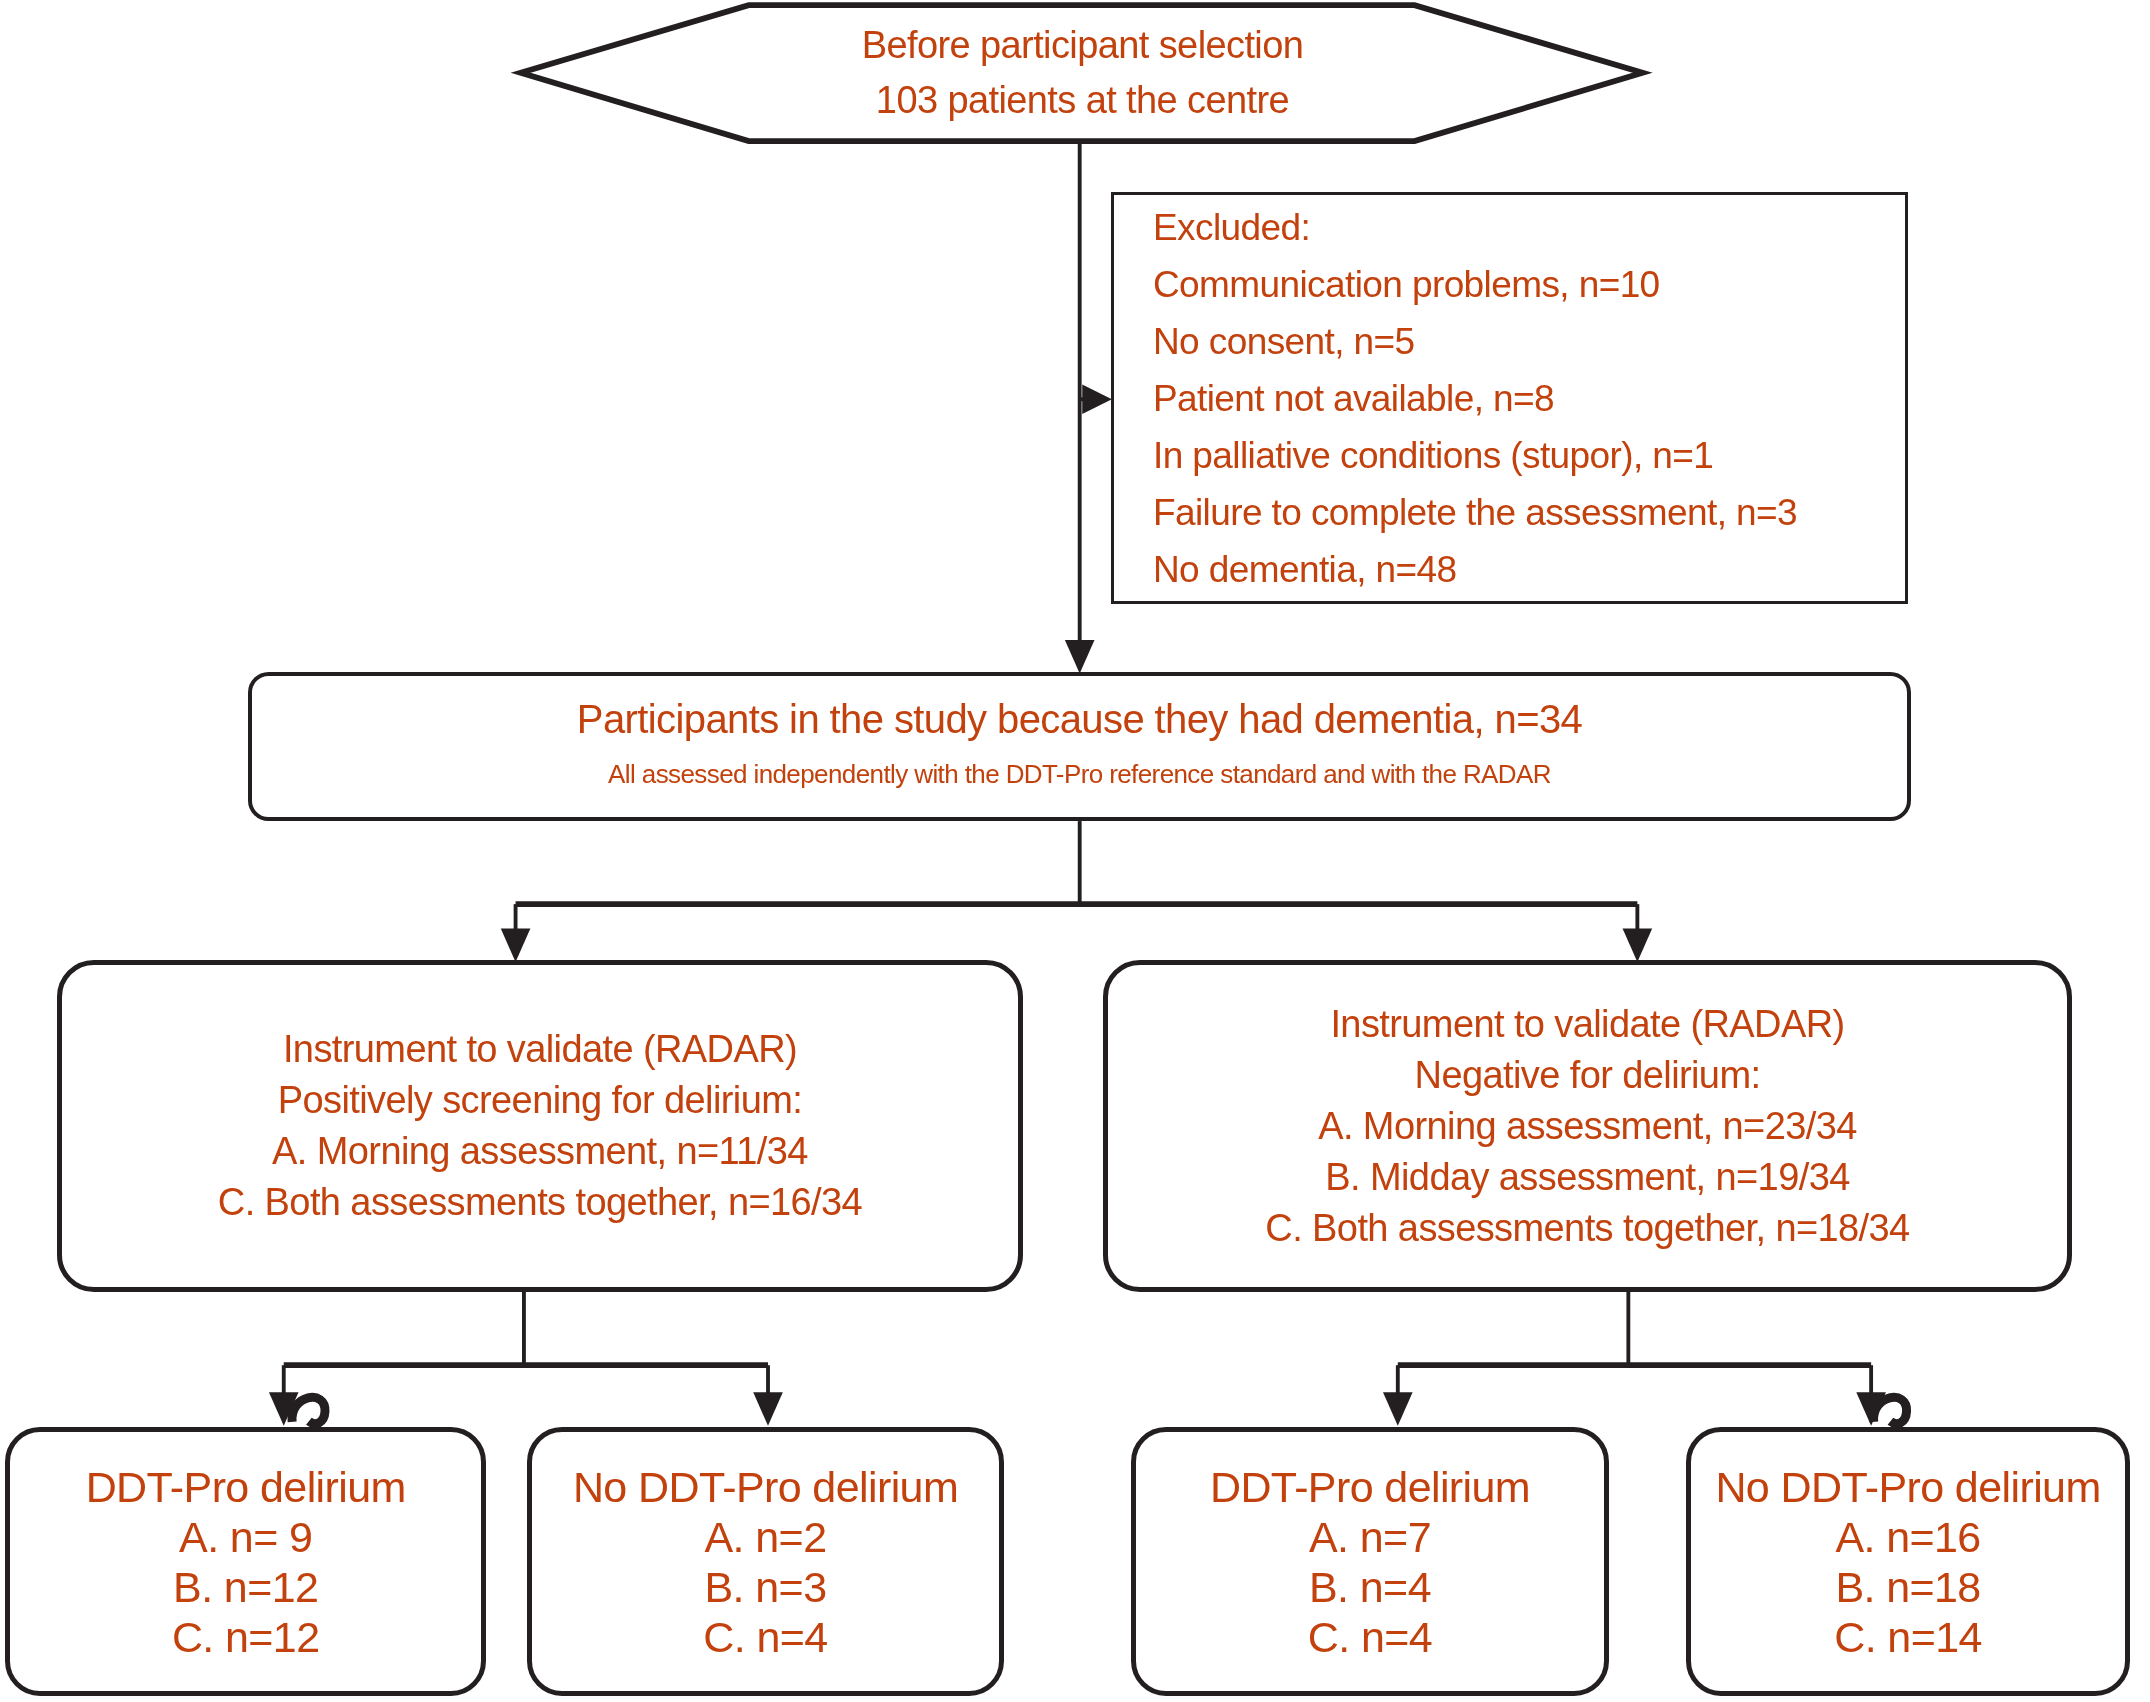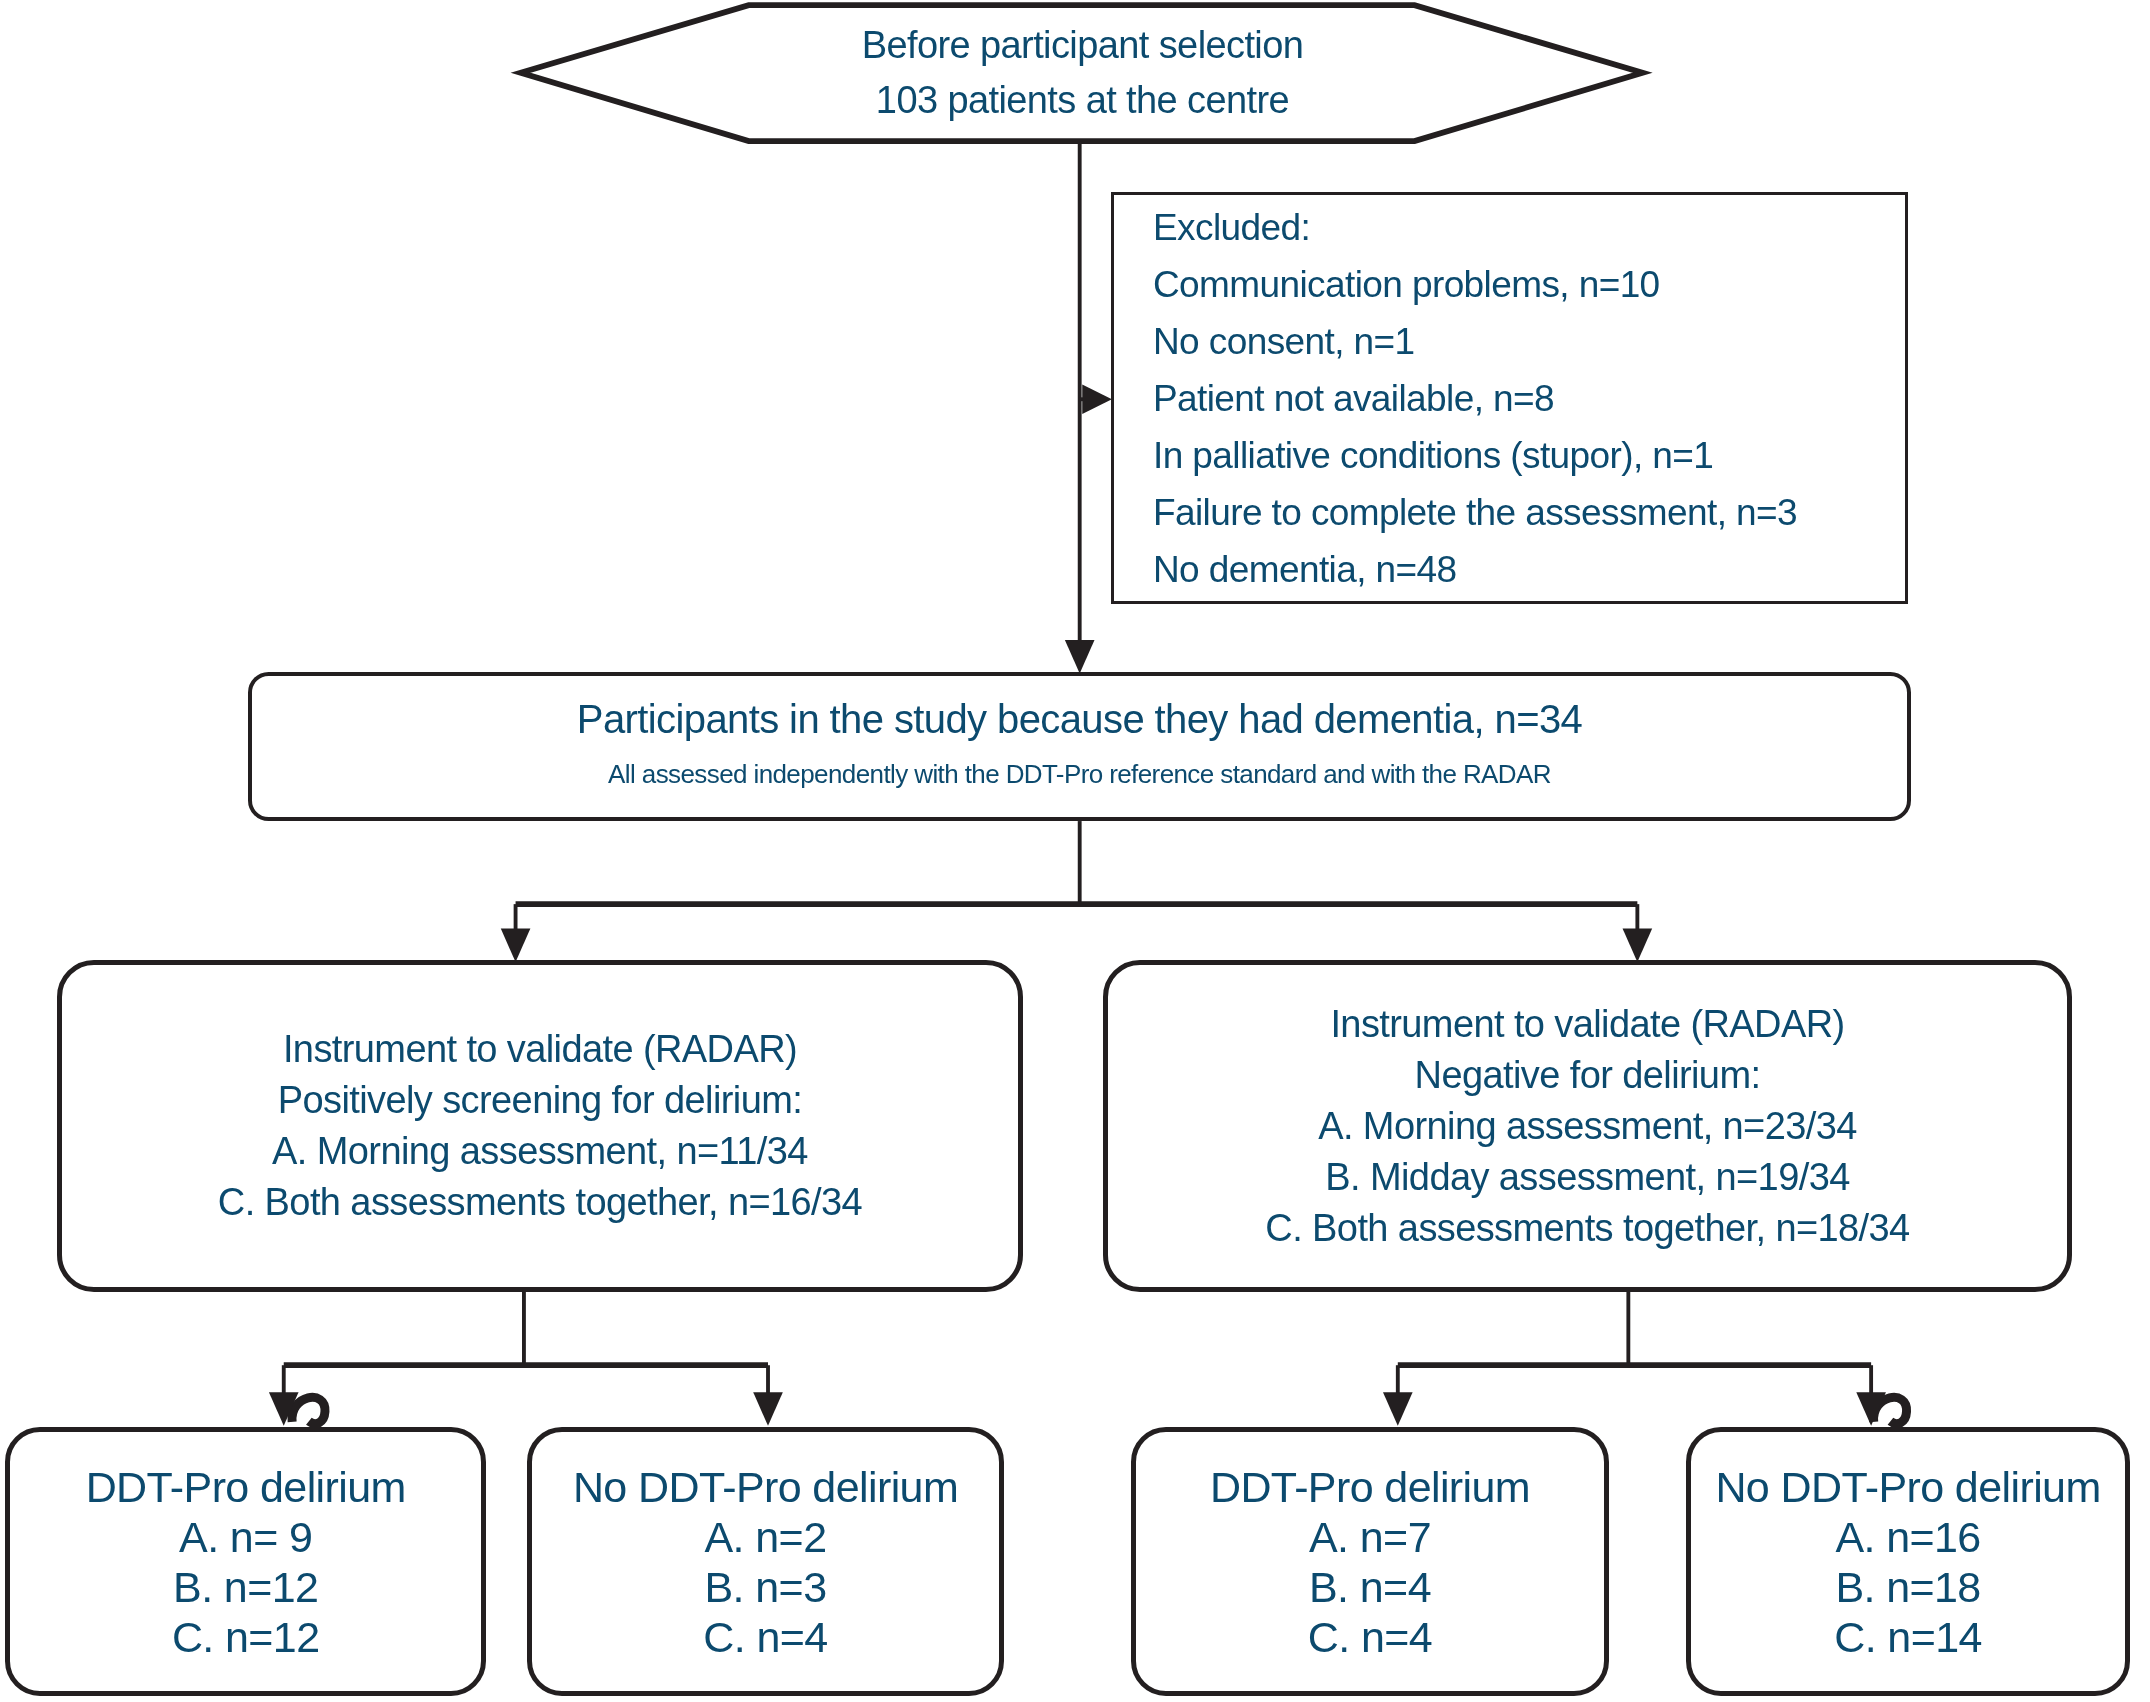--- a/index.html
+++ b/index.html
@@ -16,21 +16,21 @@
   #wires{position:absolute;left:0;top:0;width:2151px;height:1702px;}
   .node{
     position:absolute;
     background:#ffffff;
     box-sizing:border-box;
     display:flex;
     flex-direction:column;
     justify-content:center;
     align-items:center;
     text-align:center;
-    color:#0c4a6e;
+    color:#c2410c;
   }
   .line{white-space:nowrap;}
   .b{font-weight:normal;}
 
   
   #hexagon-label{
     left:709px; top:5.2px; width:747px; height:136px;
     border:none; background:transparent;
     font-size:38px; line-height:55px;
   }
@@ -120,21 +120,21 @@
   </svg>
 
   <div class="node" id="hexagon-label">
     <div class="line">Before participant selection</div>
     <div class="line">103 patients at the centre</div>
   </div>
 
   <div class="node" id="excluded-box">
     <div class="line b">Excluded:</div>
     <div class="line">Communication problems, n=10</div>
-    <div class="line">No consent, n=1</div>
+    <div class="line">No consent, n=5</div>
     <div class="line">Patient not available, n=8</div>
     <div class="line">In palliative conditions (stupor), n=1</div>
     <div class="line">Failure to complete the assessment, n=3</div>
     <div class="line">No dementia, n=48</div>
   </div>
 
   <div class="node" id="participants-box">
     <div class="line title b">Participants in the study because they had dementia, n=34</div>
     <div class="line subtitle">All assessed independently with the DDT-Pro reference standard and with the RADAR</div>
   </div>

